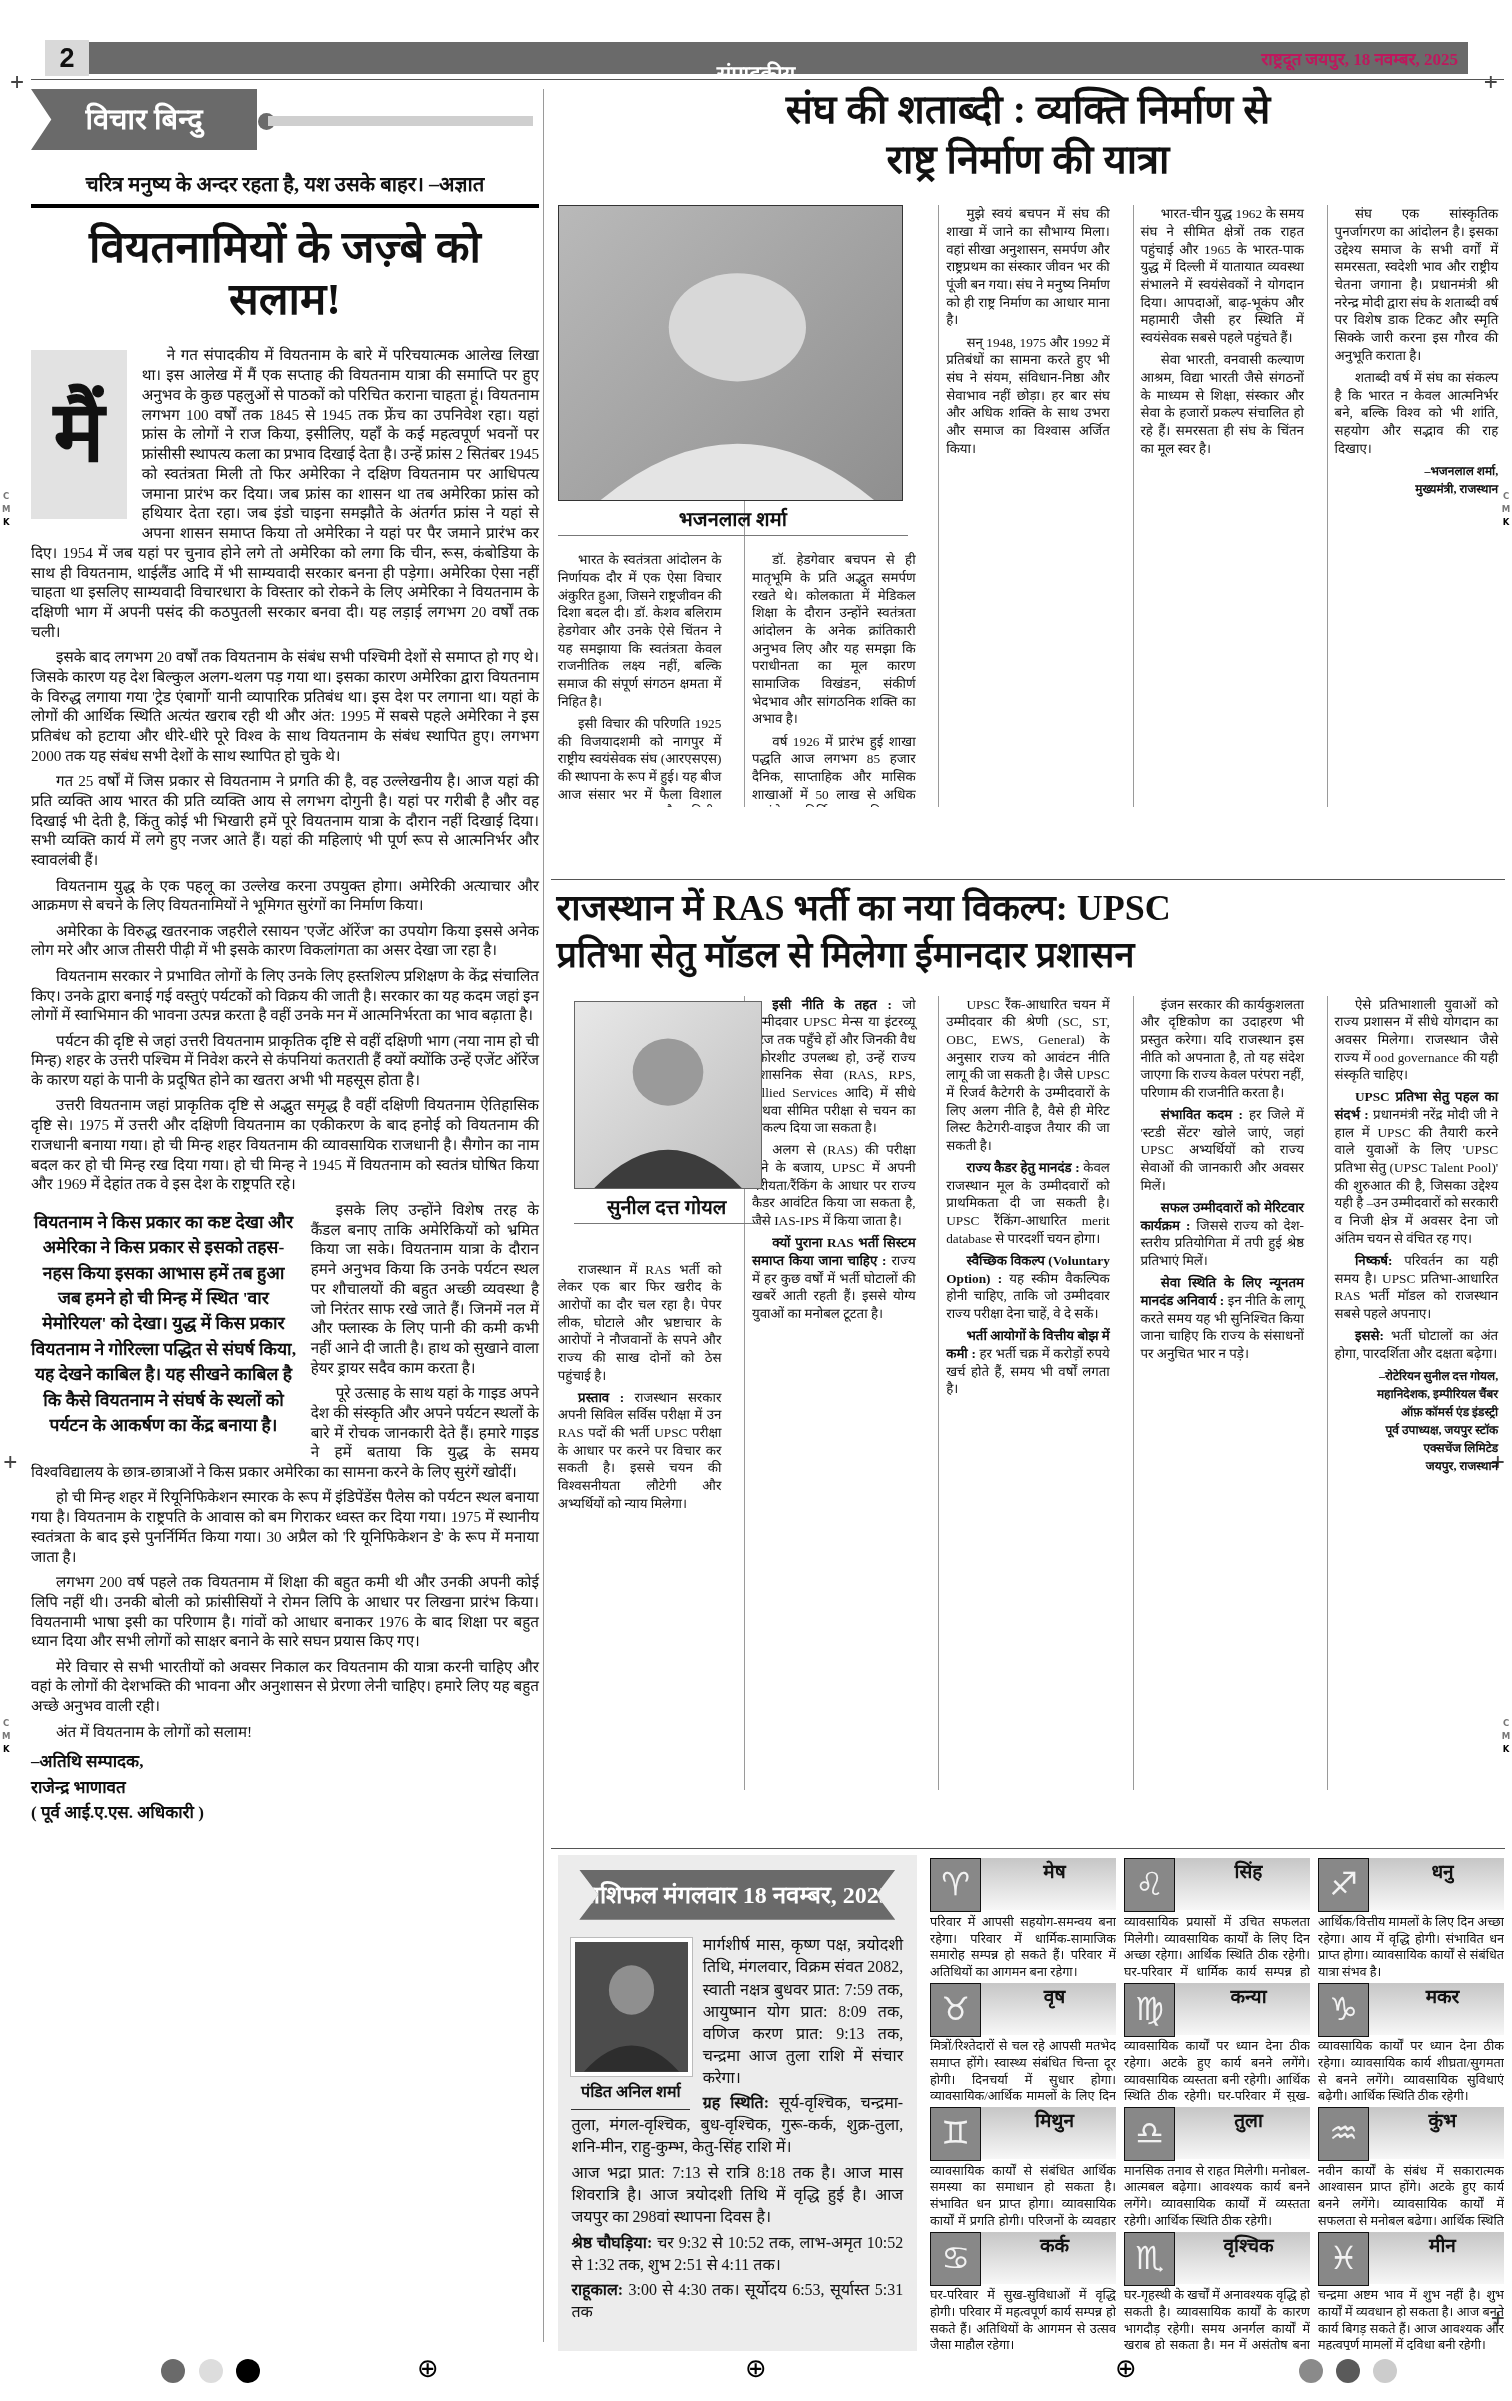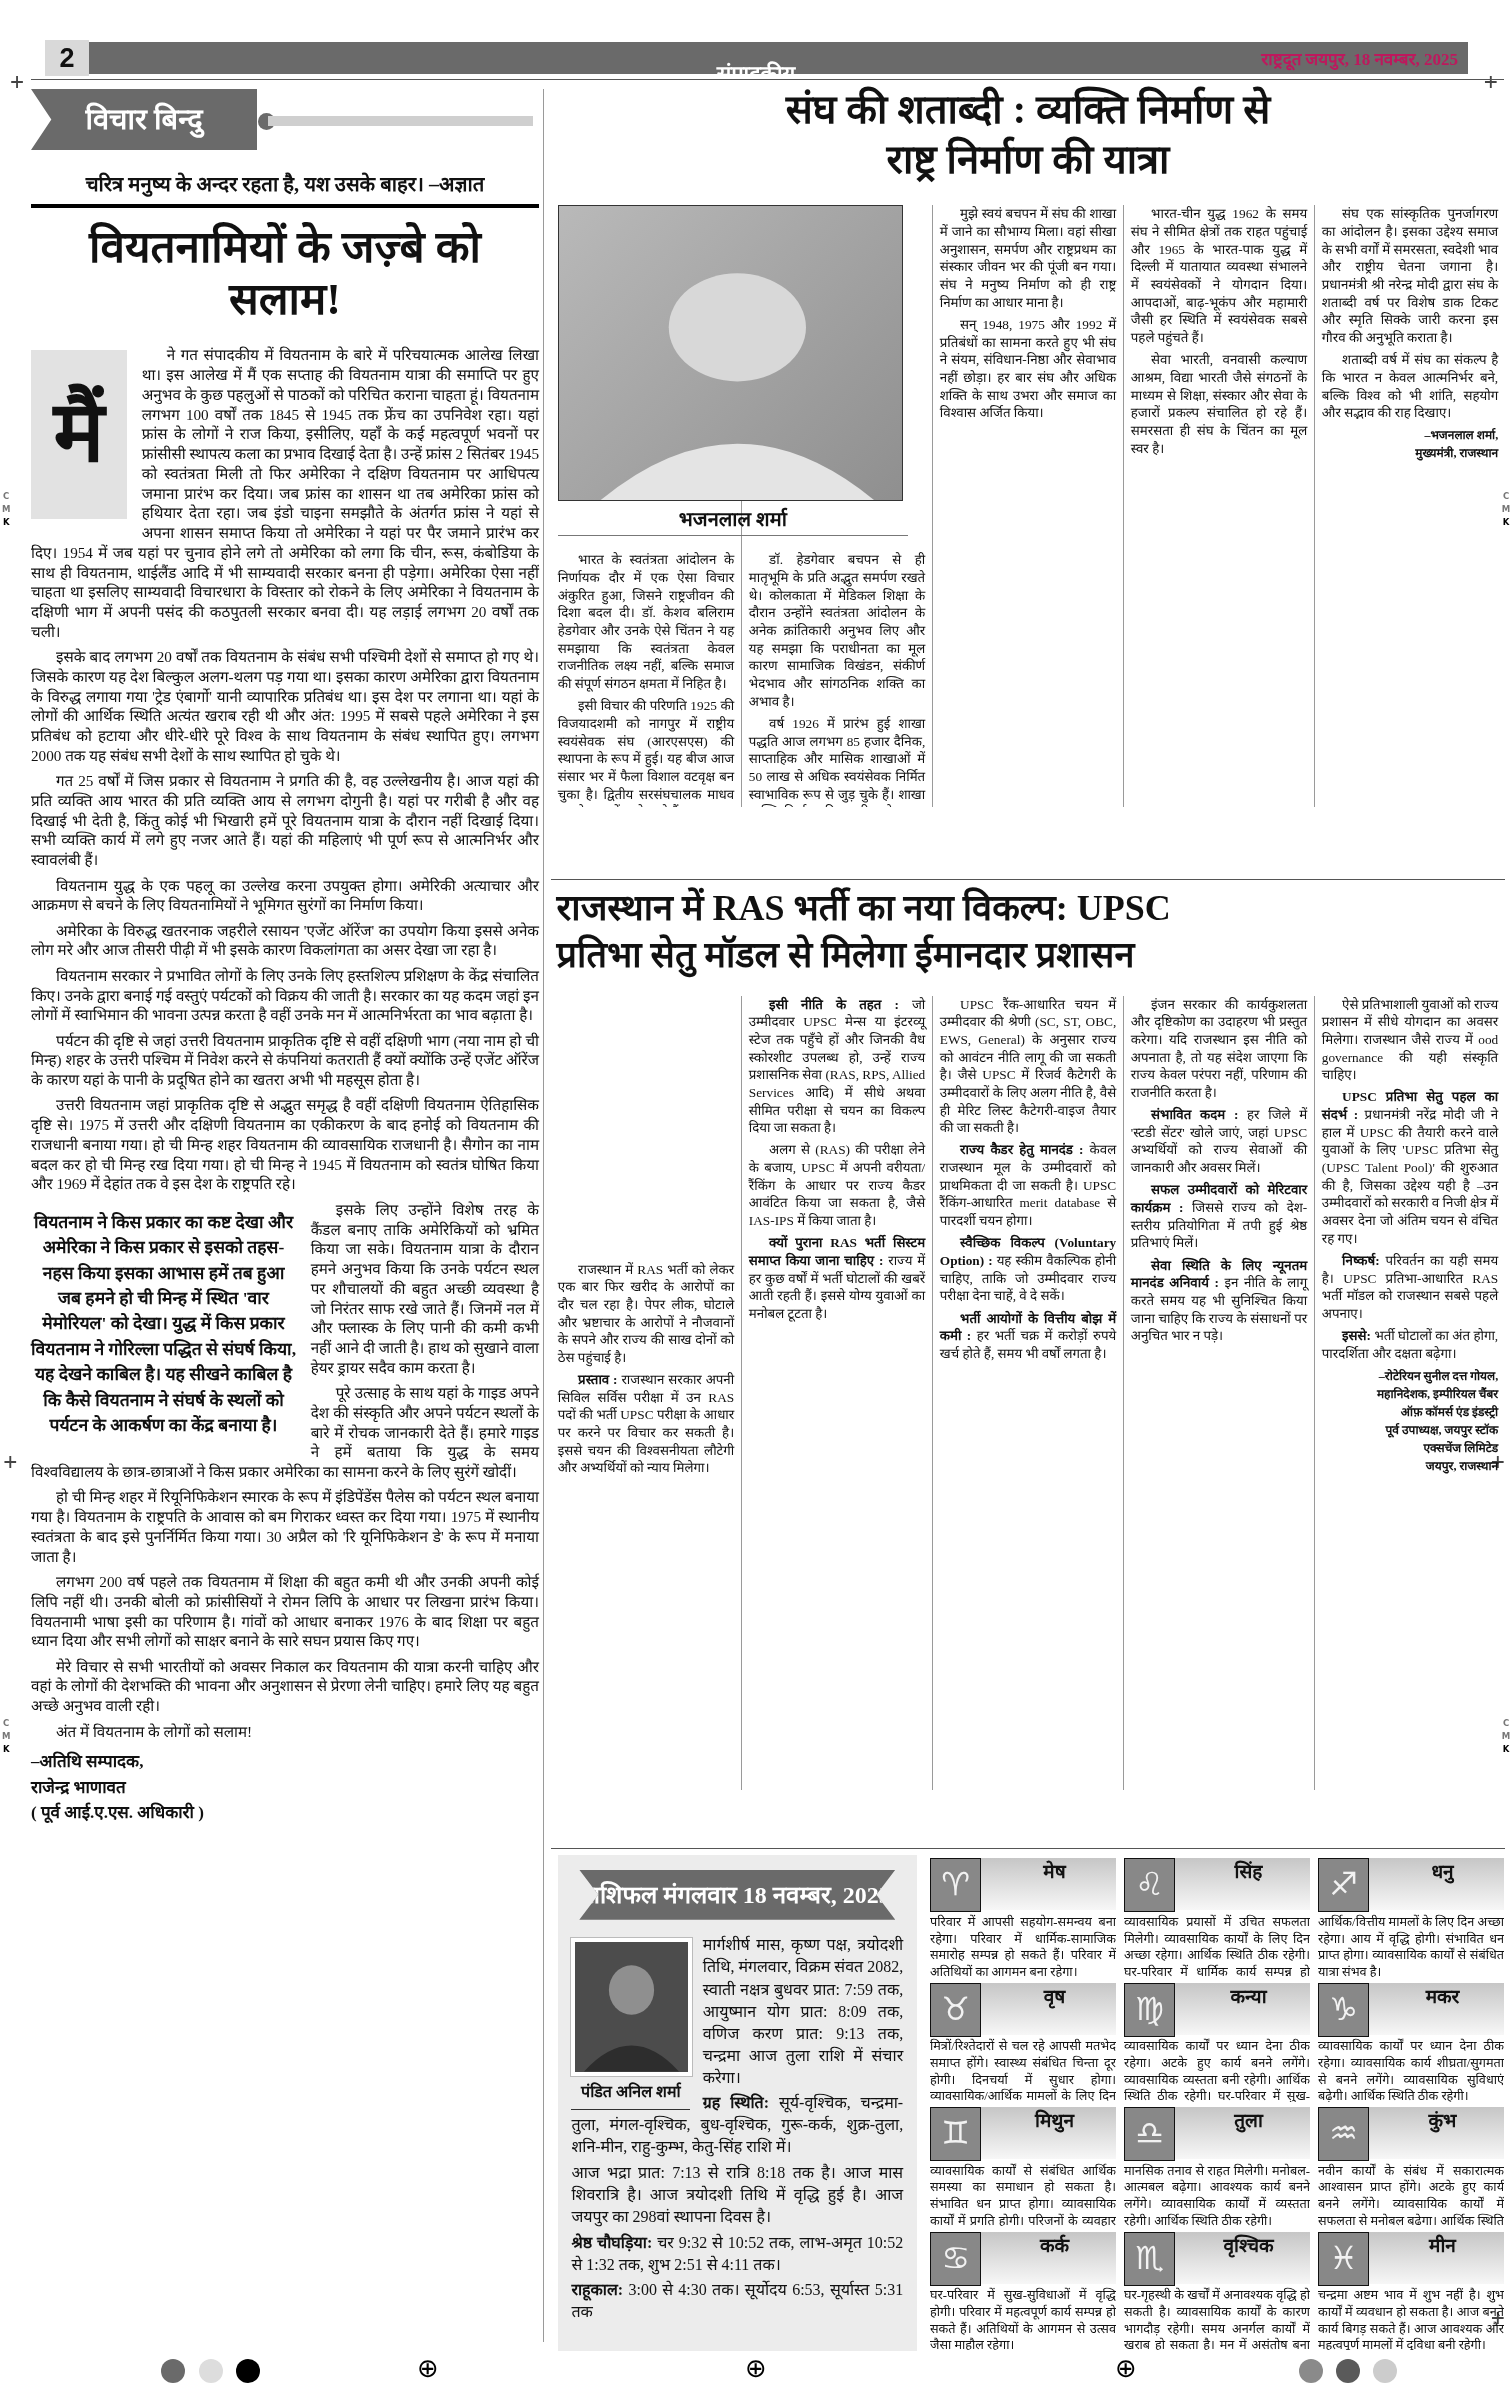--- a/index.html
+++ b/index.html
@@ -40,21 +40,21 @@
     font-size:85px;font-weight:bold;text-align:center;line-height:164px;}
   .pullquote{float:left;width:265px;margin:10.2px 14.7px 5.6px 0;font-size:17.5px;font-weight:bold;
     text-align:center;line-height:1.45;}
   .left-close p{margin:0 0 5.6px 0;text-indent:25px;}
   .left-sign{ font-size:17px;font-weight:bold;line-height:1.5;margin-top:8px;}
   
   .ed{position:absolute;left:551px;top:85px;width:954px;height:790px;}
   .ed-headline{text-align:center;font-weight:bold;font-size:40px;line-height:1.25;}
   .ed-body{position:relative;margin-top:20.3px;height:602px;overflow:hidden;display:flex;}
   .col{flex:1 1 0;padding:0 6.8px;text-align:justify;font-size:13.3px;line-height:1.33;overflow:hidden;}
-  .col + .col{border-left:0.6px solid #9a9a9a;}
+  .col + .col{border-left:0.6px solid #9a9a9a;margin-left:16px;}
   .col p{margin:0 0 4.5px 0;text-indent:20.3px;}
   .photo-frame{position:absolute;left:6.8px;top:0;width:350px;height:334px;}
   .photo-box{width:343px;height:294px;background:linear-gradient(135deg,#b9b9b9,#8f8f8f);border:1.1px solid #333;position:relative;overflow:hidden;}
   .photo-box svg{position:absolute;bottom:0;left:0;width:100%;height:92%;}
   .photo-cap{text-align:center;font-weight:bold;font-size:20px;margin-top:3.4px;}
   .cap-rule{height:1.1px;background:#777;margin-top:3.4px;}
   .spacer-2col{height:346px;}
   .ed-sign{text-align:right;font-weight:bold;font-size:12px;line-height:1.5;margin-top:4.5px;font-family:Liberation Serif, serif;}
   
   .ras{position:absolute;left:551px;top:885px;width:954px;height:960px;}
@@ -213,20 +213,30 @@
     </div>
   </div>
 </div>
 
 <div class="ras">
   <div class="ras-headline">
     <div>राजस्थान में RAS भर्ती का नया विकल्प: UPSC</div>
     <div>प्रतिभा सेतु मॉडल से मिलेगा ईमानदार प्रशासन</div>
   </div>
   <div class="ras-body">
+    <div class="ras-photo">
+      <div class="pbox">
+        <svg viewBox="0 0 100 100" preserveAspectRatio="none">
+          <circle cx="50" cy="34" r="19" fill="#9a9a9a"></circle>
+          <path d="M10 100 Q50 56 90 100 Z" fill="#3c3c3c"></path>
+        </svg>
+      </div>
+      <div class="photo-cap">सुनील दत्त गोयल</div>
+      <div class="cap-rule"></div>
+    </div>
     <div class="col">
       <div class="spacer-ras"></div>
       <div>
           <p>राजस्थान में RAS भर्ती को लेकर एक बार फिर खरीद के आरोपों का दौर चल रहा है। पेपर लीक, घोटाले और भ्रष्टाचार के आरोपों ने नौजवानों के सपने और राज्य की साख दोनों को ठेस पहुंचाई है।</p>
           <p><b>प्रस्ताव : </b>राजस्थान सरकार अपनी सिविल सर्विस परीक्षा में उन RAS पदों की भर्ती UPSC परीक्षा के आधार पर करने पर विचार कर सकती है। इससे चयन की विश्वसनीयता लौटेगी और अभ्यर्थियों को न्याय मिलेगा।</p>
         </div>
     </div>
     <div class="col">
       <div>
           <p><b>इसी नीति के तहत : </b>जो उम्मीदवार UPSC मेन्स या इंटरव्यू स्टेज तक पहुँचे हों और जिनकी वैध स्कोरशीट उपलब्ध हो, उन्हें राज्य प्रशासनिक सेवा (RAS, RPS, Allied Services आदि) में सीधे अथवा सीमित परीक्षा से चयन का विकल्प दिया जा सकता है।</p>

